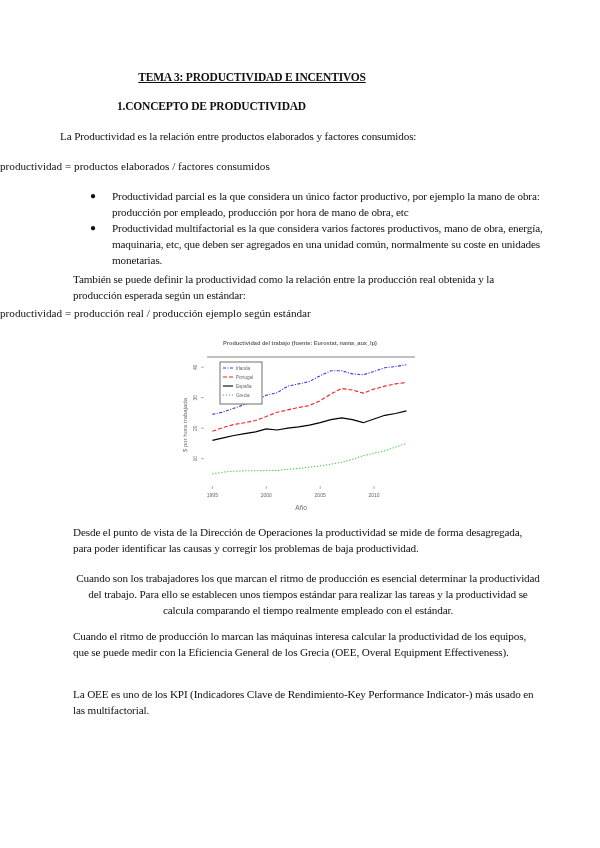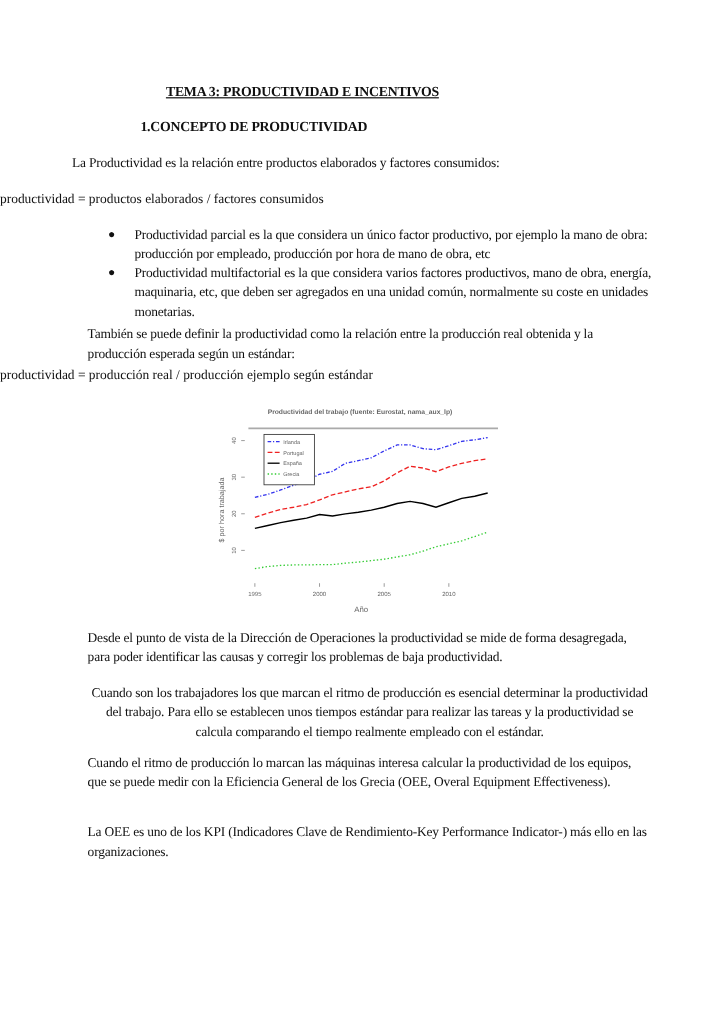--- a/index.html
+++ b/index.html
@@ -73,13 +73,13 @@
       <line x1="48" x2="58" y1="65" y2="65" stroke="#33cc33" stroke-width="1.1" stroke-dasharray="1.2 1.8"></line>
       <text x="61" y="66.8" font-size="4.6">Grecia</text>
     </g>
   <text x="126" y="180" text-anchor="middle" font-size="6.5">Año</text>
   <text x="0" y="0" text-anchor="middle" font-size="6" transform="translate(12,95) rotate(-90)">$ por hora trabajada</text>
 </svg>
 
 <div class="abs p" style="top:524px;font-family:Liberation Serif, serif;">Desde el punto de vista de la Dirección de Operaciones la productividad se mide de forma desagregada, para poder identificar las causas y corregir los problemas de baja productividad.</div>
 <div class="abs p" style="top:570px;text-align:center;">Cuando son los trabajadores los que marcan el ritmo de producción es esencial determinar la productividad del trabajo. Para ello se establecen unos tiempos estándar para realizar las tareas y la productividad se calcula comparando el tiempo realmente empleado con el estándar.</div>
 <div class="abs p" style="top:628px;">Cuando el ritmo de producción lo marcan las máquinas interesa calcular la productividad de los equipos, que se puede medir con la Eficiencia General de los Grecia (OEE, Overal Equipment Effectiveness).</div>
-<div class="abs p" style="top:686px;">La OEE es uno de los KPI (Indicadores Clave de Rendimiento-Key Performance Indicator-) más ello en las organizaciones.</div>
+<div class="abs p" style="top:686px;">La OEE es uno de los KPI (Indicadores Clave de Rendimiento-Key Performance Indicator-) más usado en las multifactorial.</div>
 
 </body></html>

